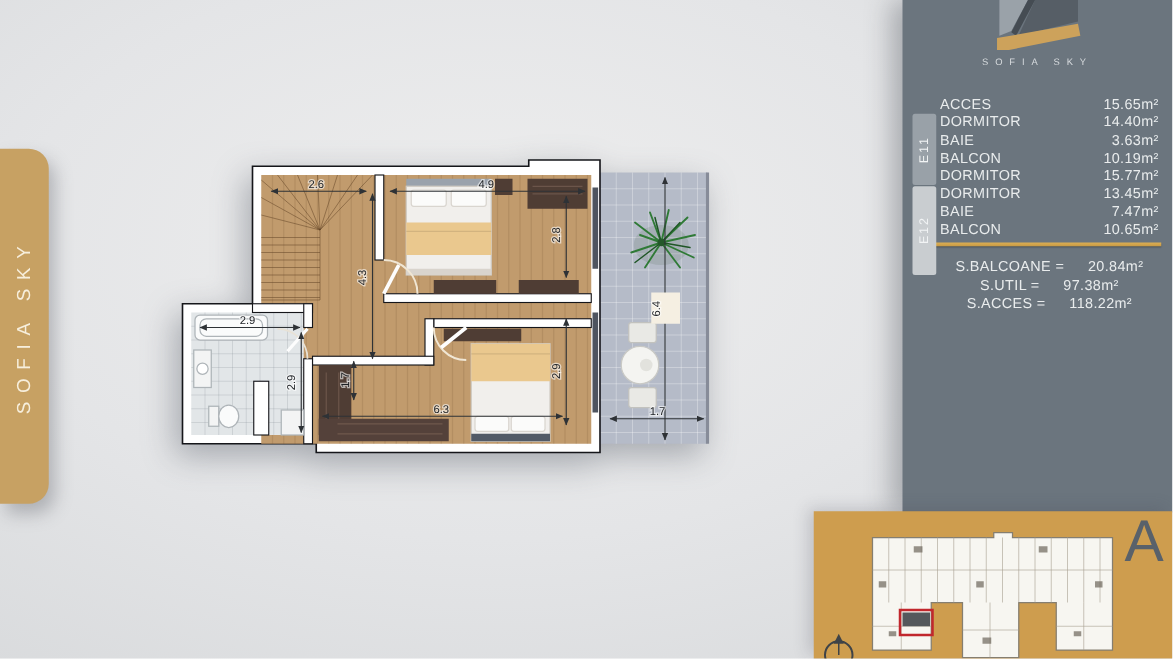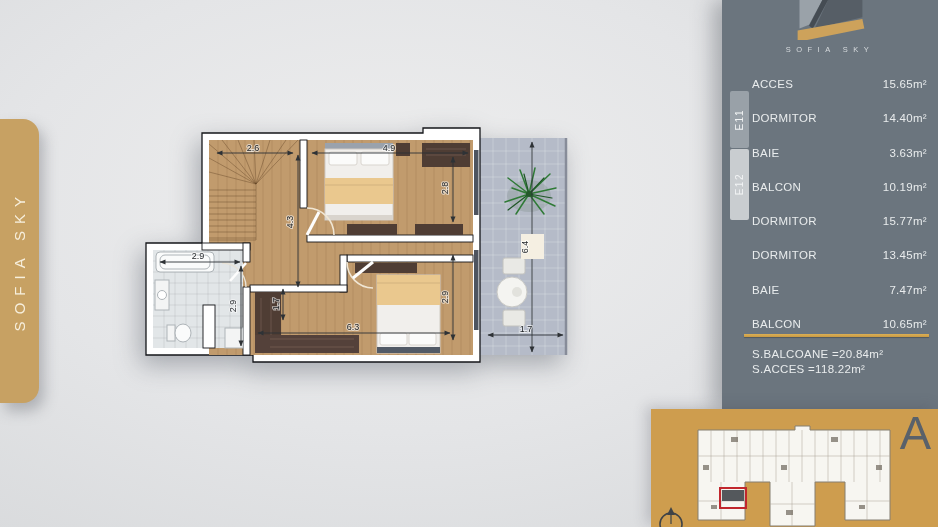--- a/index.html
+++ b/index.html
@@ -22,32 +22,32 @@
   .dimtxt { font-size:9px; fill:#1d2024; paint-order:stroke; stroke:#ffffff; stroke-width:2px; stroke-opacity:.6; }
 
   
   .info-panel { position:absolute; left:722px; top:0; width:216px; height:410px;
     background:#6B757E; box-shadow:-9px 0 20px rgba(55,60,70,.35); color:#E9ECED; }
   .logo { display:block; margin:0 auto; width:92px; height:40px; }
   .logo-text { text-align:center; font-size:7.5px; letter-spacing:5.5px;
     color:#d7dbde; margin-top:5px; }
   .rooms { position:relative; margin-top:23px; padding:0 11px 0 30px; }
   .room-row { display:flex; justify-content:space-between; height:14.3px;
-    line-height:14.3px; font-size:11.5px; letter-spacing:.3px;margin-top:20px; }
+    line-height:14.3px; font-size:11.5px; letter-spacing:.3px; }
   .tab { position:absolute; left:8px; width:19px; border-radius:2px;
     display:flex; align-items:center; justify-content:center; }
   .tab span { writing-mode:vertical-rl; transform:rotate(180deg);
     font-size:10px; letter-spacing:1.5px; color:#f2f4f5; }
   .tab-e11 { top:14.3px; height:57.2px; background:#99A1A8; }
   .tab-e12 { top:71.5px; height:71.5px; background:#C9CDD0; }
   .gold-rule { margin:3px 9px 0 22px; height:3px;
     background:linear-gradient(#DCAF55,#C89A43); box-shadow:0 1px 1px rgba(0,0,0,.25); }
   .summary { margin-top:10px; padding:0 11px 0 30px; }
-  .summary-row { display:flex; justify-content:flex-start; height:14.5px;
-    line-height:14.5px; font-size:11.5px; letter-spacing:.3px; }
+  .summary-row { display:flex; justify-content:center; height:14.5px;
+    line-height:14.5px; font-size:11.5px; letter-spacing:.3px;gap:19px; }
 
   
   .site-panel { position:absolute; left:651px; top:409px; width:287px; height:118px;
     background:#CE9D4E; overflow:hidden; box-shadow:-5px -3px 12px rgba(70,70,82,.22); }
   .site-map { position:absolute; left:40px; top:16px; width:206px; height:102px; }
   .block-letter { position:absolute; right:7px; top:0px; font-size:47px; line-height:1;
     color:#59616A; }
   .compass { position:absolute; left:6px; top:96px; width:40px; height:24px; }
 </style>
 </head>
@@ -257,20 +257,24 @@
     </div>
 
     <div class="gold-rule"></div>
 
     <div class="summary">
       <div class="summary-row">
           <span>S.BALCOANE =</span>
           <span>20.84m²</span>
         </div>
       <div class="summary-row">
+          <span>S.UTIL =</span>
+          <span>97.38m²</span>
+        </div>
+      <div class="summary-row">
           <span>S.ACCES =</span>
           <span>118.22m²</span>
         </div>
     </div>
   </aside>
 
   <section class="site-panel">
     <svg class="site-map" viewBox="0 0 206 102">
       <path d="M7,5 L104,5 L104,1 L119,1 L119,5 L199,5 L199,95 L154,95 L154,57 L124,57 L124,101 L79,101 L79,57 L54,57 L54,95 L7,95 Z" fill="#f7f6f1" stroke="#857e70" stroke-width="1"></path>
       <g stroke="#aaa294" stroke-width="0.5" fill="none">

